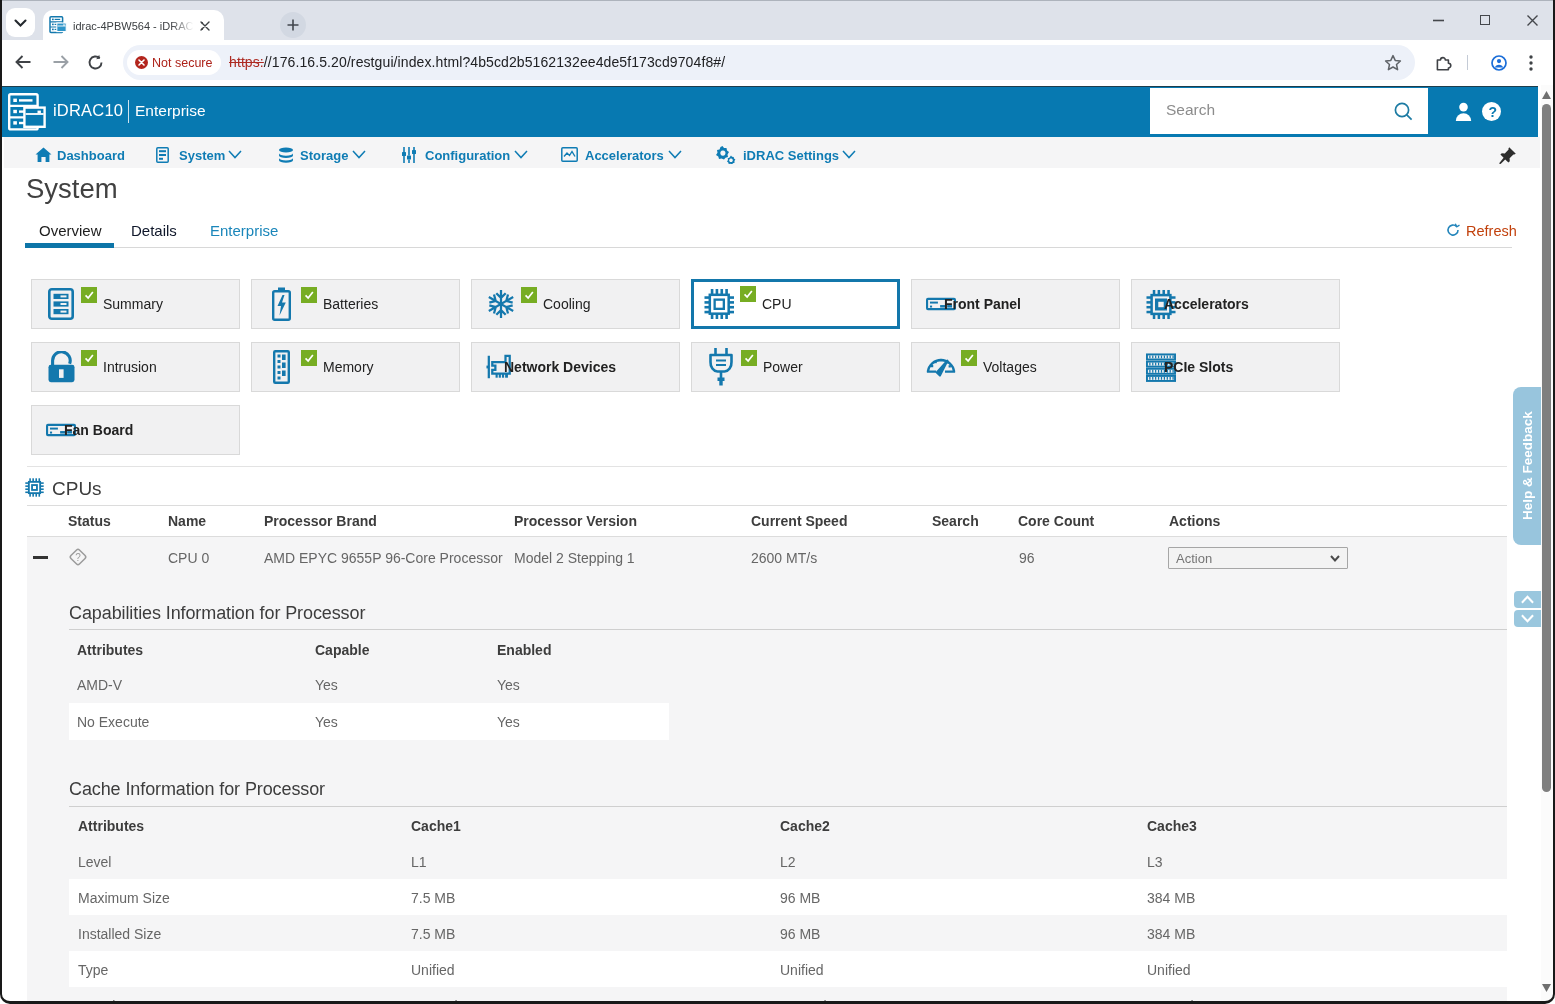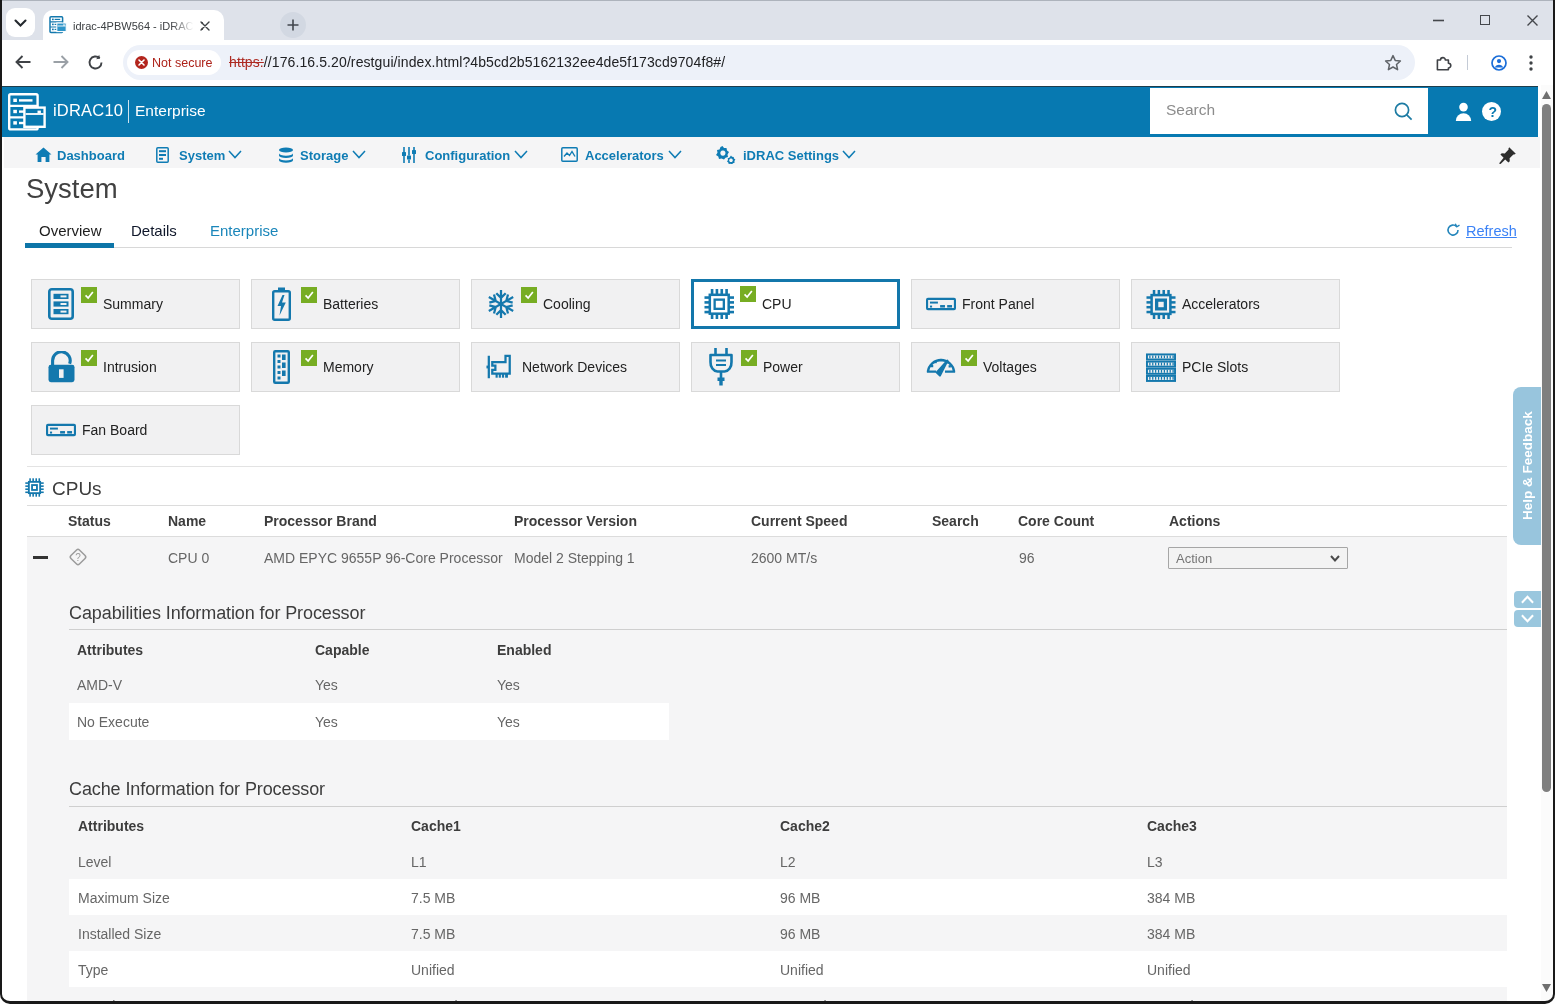--- a/index.html
+++ b/index.html
@@ -17,28 +17,28 @@
 #url{position:absolute;left:106px;top:9px;font-size:14px;color:#202124;white-space:nowrap;letter-spacing:0.1px;}
 
 #dhead{position:absolute;left:2px;top:86px;width:1536px;height:51px;background:#0779b1;border-top:1.5px solid #1e3d4c;}
 #search{position:absolute;left:1148px;top:1px;width:278px;height:46px;background:#fff;}
 #navbar{position:absolute;left:4px;top:137px;width:1536px;height:31px;background:#f5f5f6;}
 
 #h1{position:absolute;left:26px;top:172.5px;font-size:27.5px;color:#414141;}
 .tabtxt{position:absolute;top:222px;font-size:15px;}
 #tabline{position:absolute;left:25px;top:247px;width:1487px;height:1px;background:#d8d8d8;}
 #tabul{position:absolute;left:25px;top:243px;width:89px;height:4.5px;background:#0d75a8;}
-#refresh{position:absolute;left:1466px;top:222.5px;font-size:14.5px;color:#3b82f6;text-decoration:underline;}
+#refresh{position:absolute;left:1466px;top:222.5px;font-size:14.5px;color:#c2410c;}
 
 .tile{position:absolute;width:209px;height:50px;background:#f1f1f2;border:1px solid #d9d9d9;}
 .tilesel{background:#fff;border:3px solid #1377ab;}
 .ticon{position:absolute;left:14px;top:50%;transform:translateY(-50%);width:30px;height:38px;display:flex;align-items:center;justify-content:center;}
 .badge{position:absolute;left:49px;top:7px;width:16px;height:16px;background:#77ad23;display:flex;align-items:center;justify-content:center;}
 .tlabel{position:absolute;top:0;height:100%;display:flex;align-items:center;font-size:14px;color:#222;}
-.lb{left:71px;} .lnb{left:50px;}
+.lb{left:71px;} .lnb{left:32px;font-weight:bold;}
 
 #hr1{position:absolute;left:27px;top:466px;width:1480px;height:1px;background:#e3e3e3;}
 .thead{position:absolute;font-size:14px;font-weight:bold;color:#3d3d3d;}
 .tcell{position:absolute;font-size:14px;color:#666;}
 #graypanel{position:absolute;left:27px;top:537px;width:1480px;height:464px;background:#f5f5f6;}
 .whiterow{position:absolute;background:#fff;}
 .h2{position:absolute;font-size:18px;color:#3d3d3d;letter-spacing:-0.1px;}
 .uline{position:absolute;left:69px;width:1438px;height:1px;background:#cfcfcf;}
 #selectbox{position:absolute;left:1168px;top:547px;width:180px;height:22px;background:#f3f3f3;border:1px solid #a6a6a6;border-radius:1px;font-size:13px;color:#757575;display:flex;align-items:center;padding-left:7px;}
 

